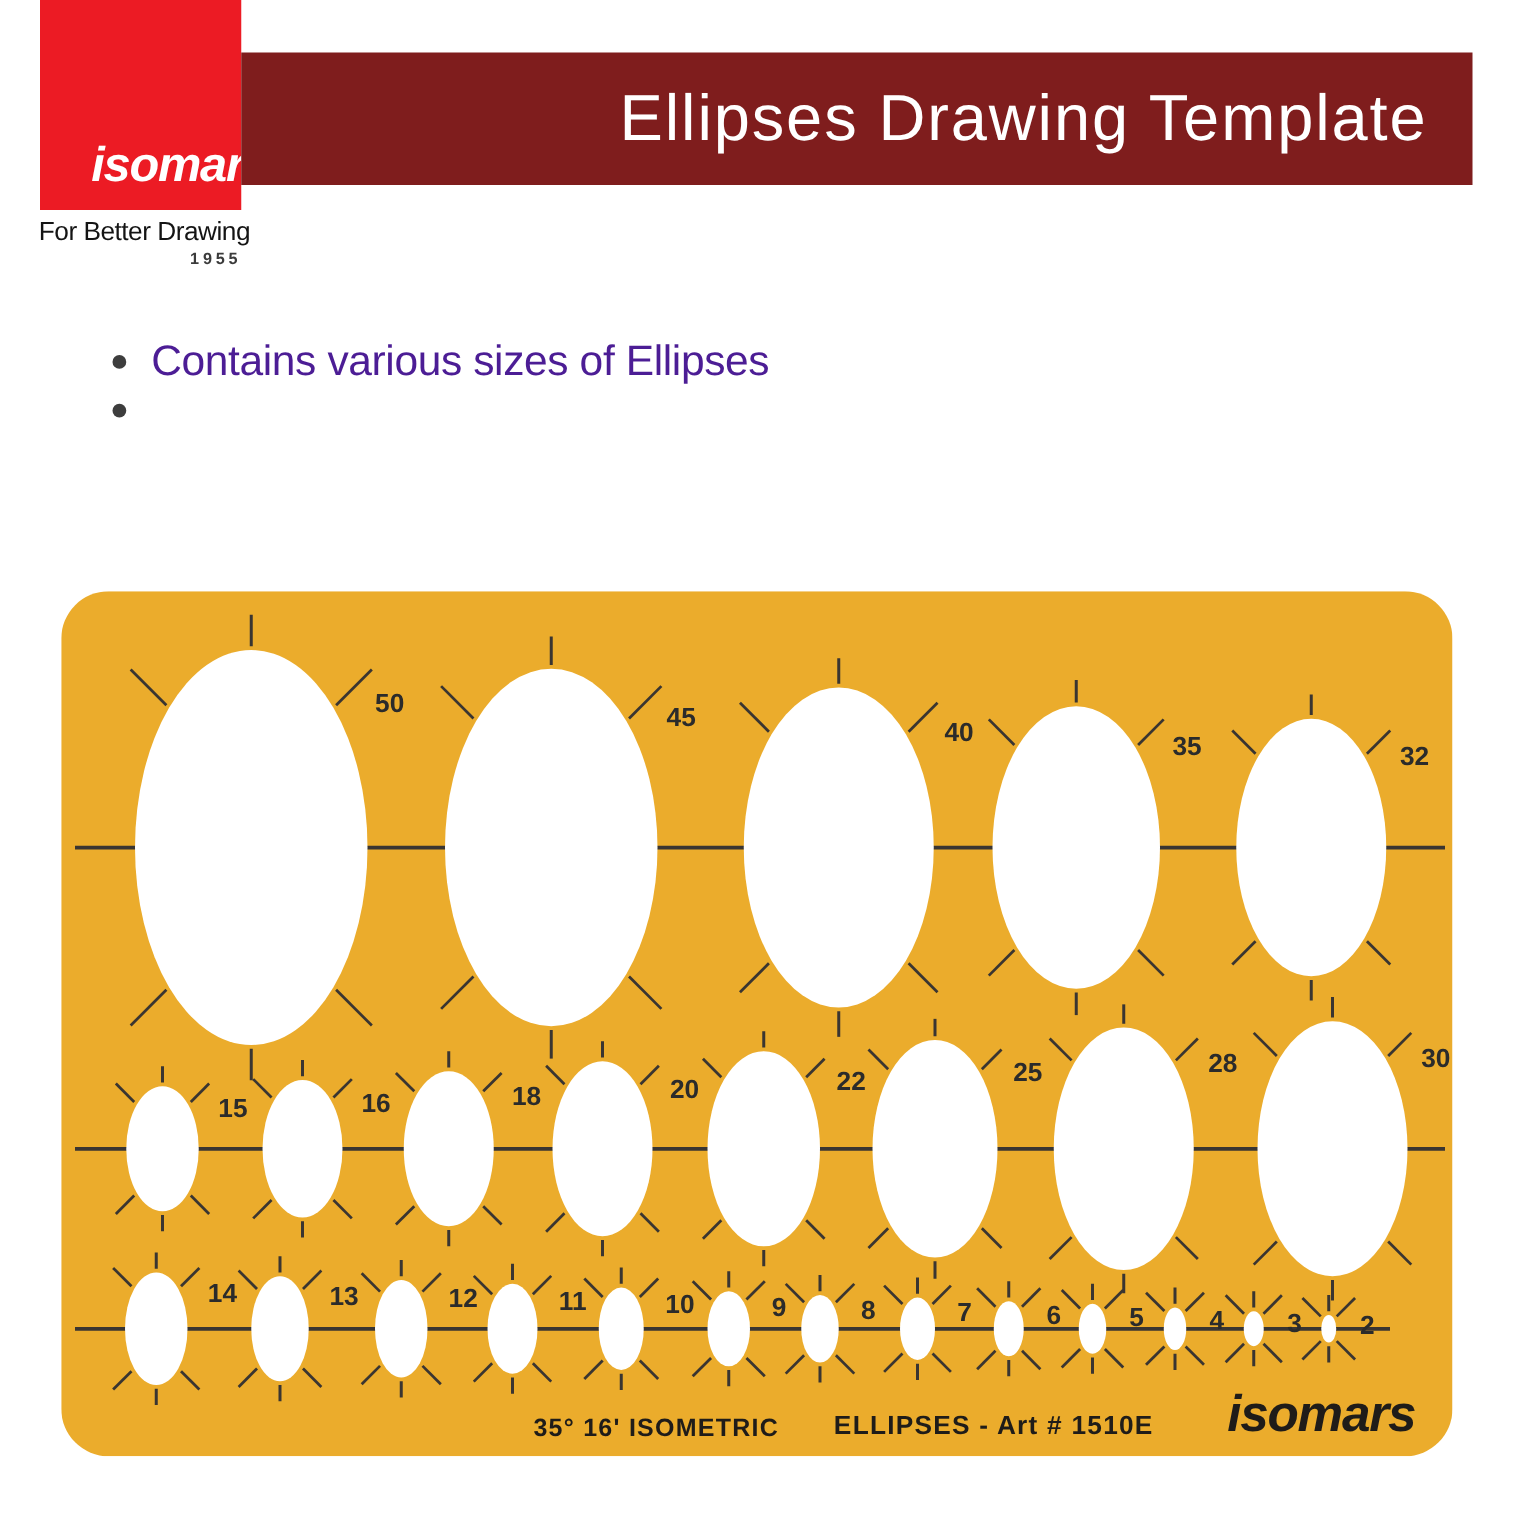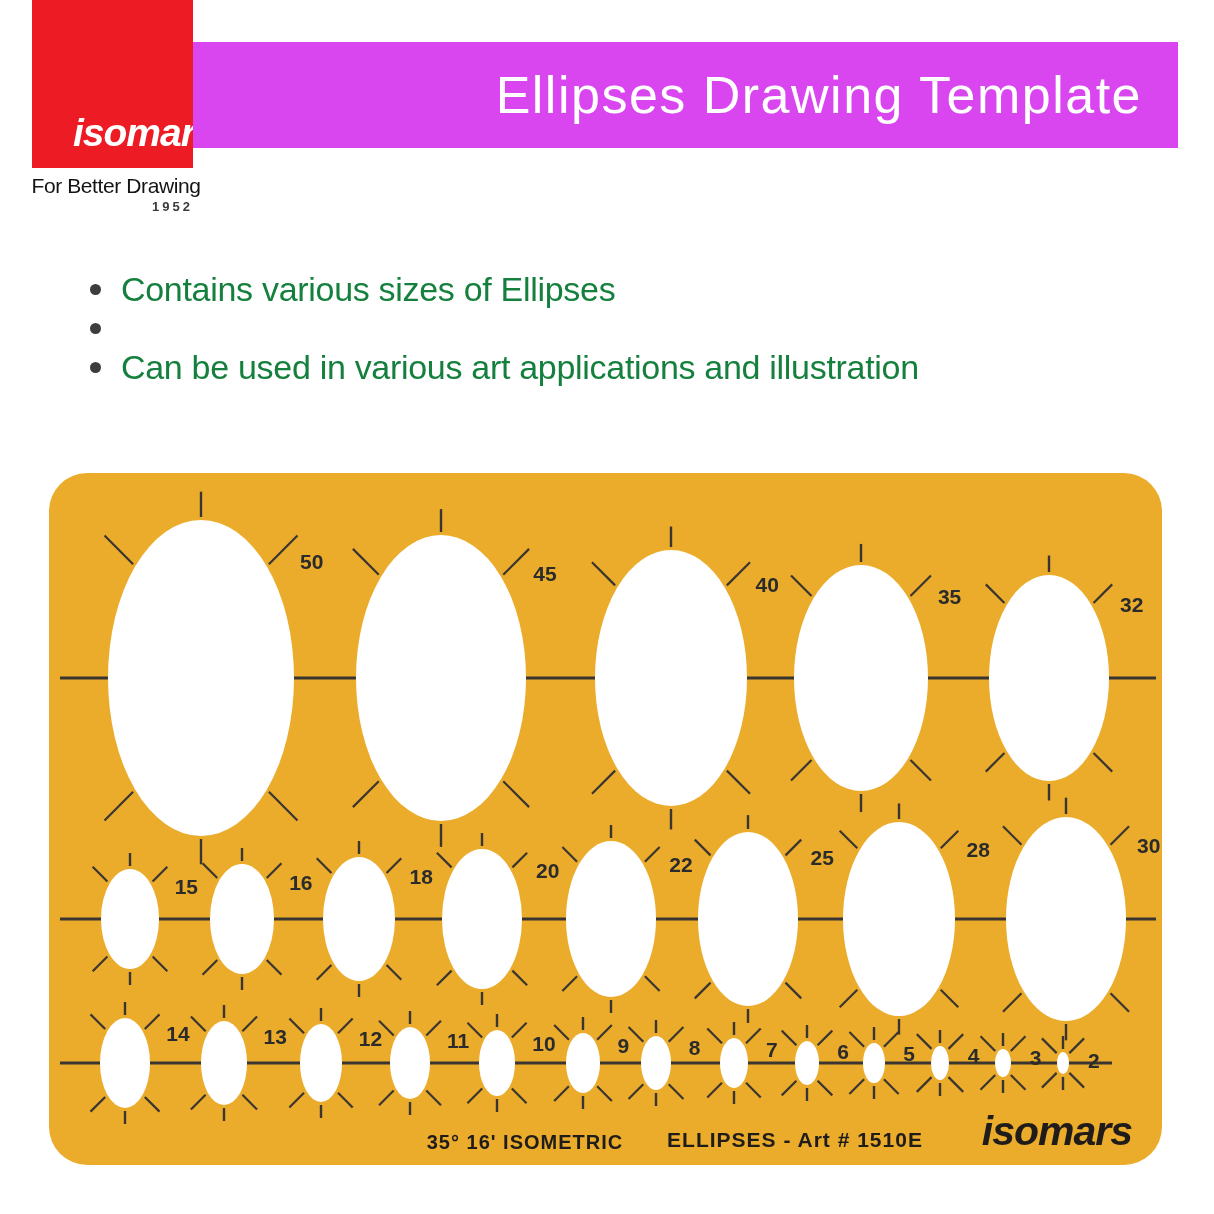--- a/index.html
+++ b/index.html
@@ -15,43 +15,43 @@
     position:absolute;left:32px;top:0;width:161px;height:168px;
     background:#EC1B24;
   }
   .logo-word{
     position:absolute;left:41px;bottom:13px;
     color:#ffffff;font-size:39px;font-weight:bold;font-style:italic;
     letter-spacing:-1px;
   }
   .tagline{
     position:absolute;left:31px;top:174px;width:170px;
-    color:#141414;font-size:21px;letter-spacing:-0.4px;white-space:nowrap;text-align:center;
+    color:#141414;font-size:21px;letter-spacing:-0.4px;white-space:nowrap;
   }
   .year{
     position:absolute;left:32px;top:199px;width:161px;
     text-align:right;color:#3b3b3b;font-size:13px;font-weight:bold;
     letter-spacing:3px;
   }
   .banner{
     position:absolute;left:193px;top:42px;width:985px;height:106px;
-    background:#d946ef;display:flex;align-items:center;justify-content:flex-end;
+    background:#7f1d1d;display:flex;align-items:center;justify-content:flex-end;
   }
   .banner-title{
     color:#ffffff;font-size:52px;font-weight:300;letter-spacing:1.5px;
     padding-right:36px;white-space:nowrap;
   }
 
   
   .features{
     position:absolute;left:90px;top:270px;margin:0;padding:0;list-style:none;
   }
   .features li{
     display:flex;align-items:center;margin-bottom:14px;
-    color:#15803d;font-size:34px;letter-spacing:-0.3px;white-space:nowrap;
+    color:#4c1d95;font-size:34px;letter-spacing:-0.3px;white-space:nowrap;
   }
   .features .dot{
     width:11px;height:11px;border-radius:50%;background:#3d3d3d;
     margin-right:20px;flex:0 0 auto;
   }
 
   
   .template-wrap{
     position:absolute;left:49px;top:473px;width:1113px;height:744px;
   }
@@ -59,38 +59,34 @@
 </style>
 </head>
 <body>
 
 <div class="stage">
 
   <div class="logo-box">
     <span class="logo-word">isomars</span>
   </div>
   <div class="tagline">For Better Drawing</div>
-  <div class="year">1952</div>
+  <div class="year">1955</div>
 
   <div class="banner">
     <span class="banner-title">Ellipses Drawing Template</span>
   </div>
 
   <ul class="features">
     <li>
       <span class="dot"></span>
       <span>Contains various sizes of Ellipses</span>
     </li>
     <li>
       <span class="dot"></span>
     </li>
-    <li>
-      <span class="dot"></span>
-      <span>Can be used in various art applications and illustration</span>
-    </li>
   </ul>
 
   <div class="template-wrap">
     <svg width="1113" height="692" viewBox="0 0 1113 692" xmlns="http://www.w3.org/2000/svg">
         <rect x="0" y="0" width="1113" height="692" rx="38" fill="#EBAC2C"></rect>
         <line x1="11" y1="205" x2="1107" y2="205" stroke="#3A3531" stroke-width="3"></line>
         <line x1="11" y1="446" x2="1107" y2="446" stroke="#3A3531" stroke-width="3"></line>
         <line x1="11" y1="590" x2="1063" y2="590" stroke="#3A3531" stroke-width="3"></line>
         <g>
           <ellipse cx="152" cy="205" rx="93" ry="158" fill="#FFFFFF"></ellipse>

